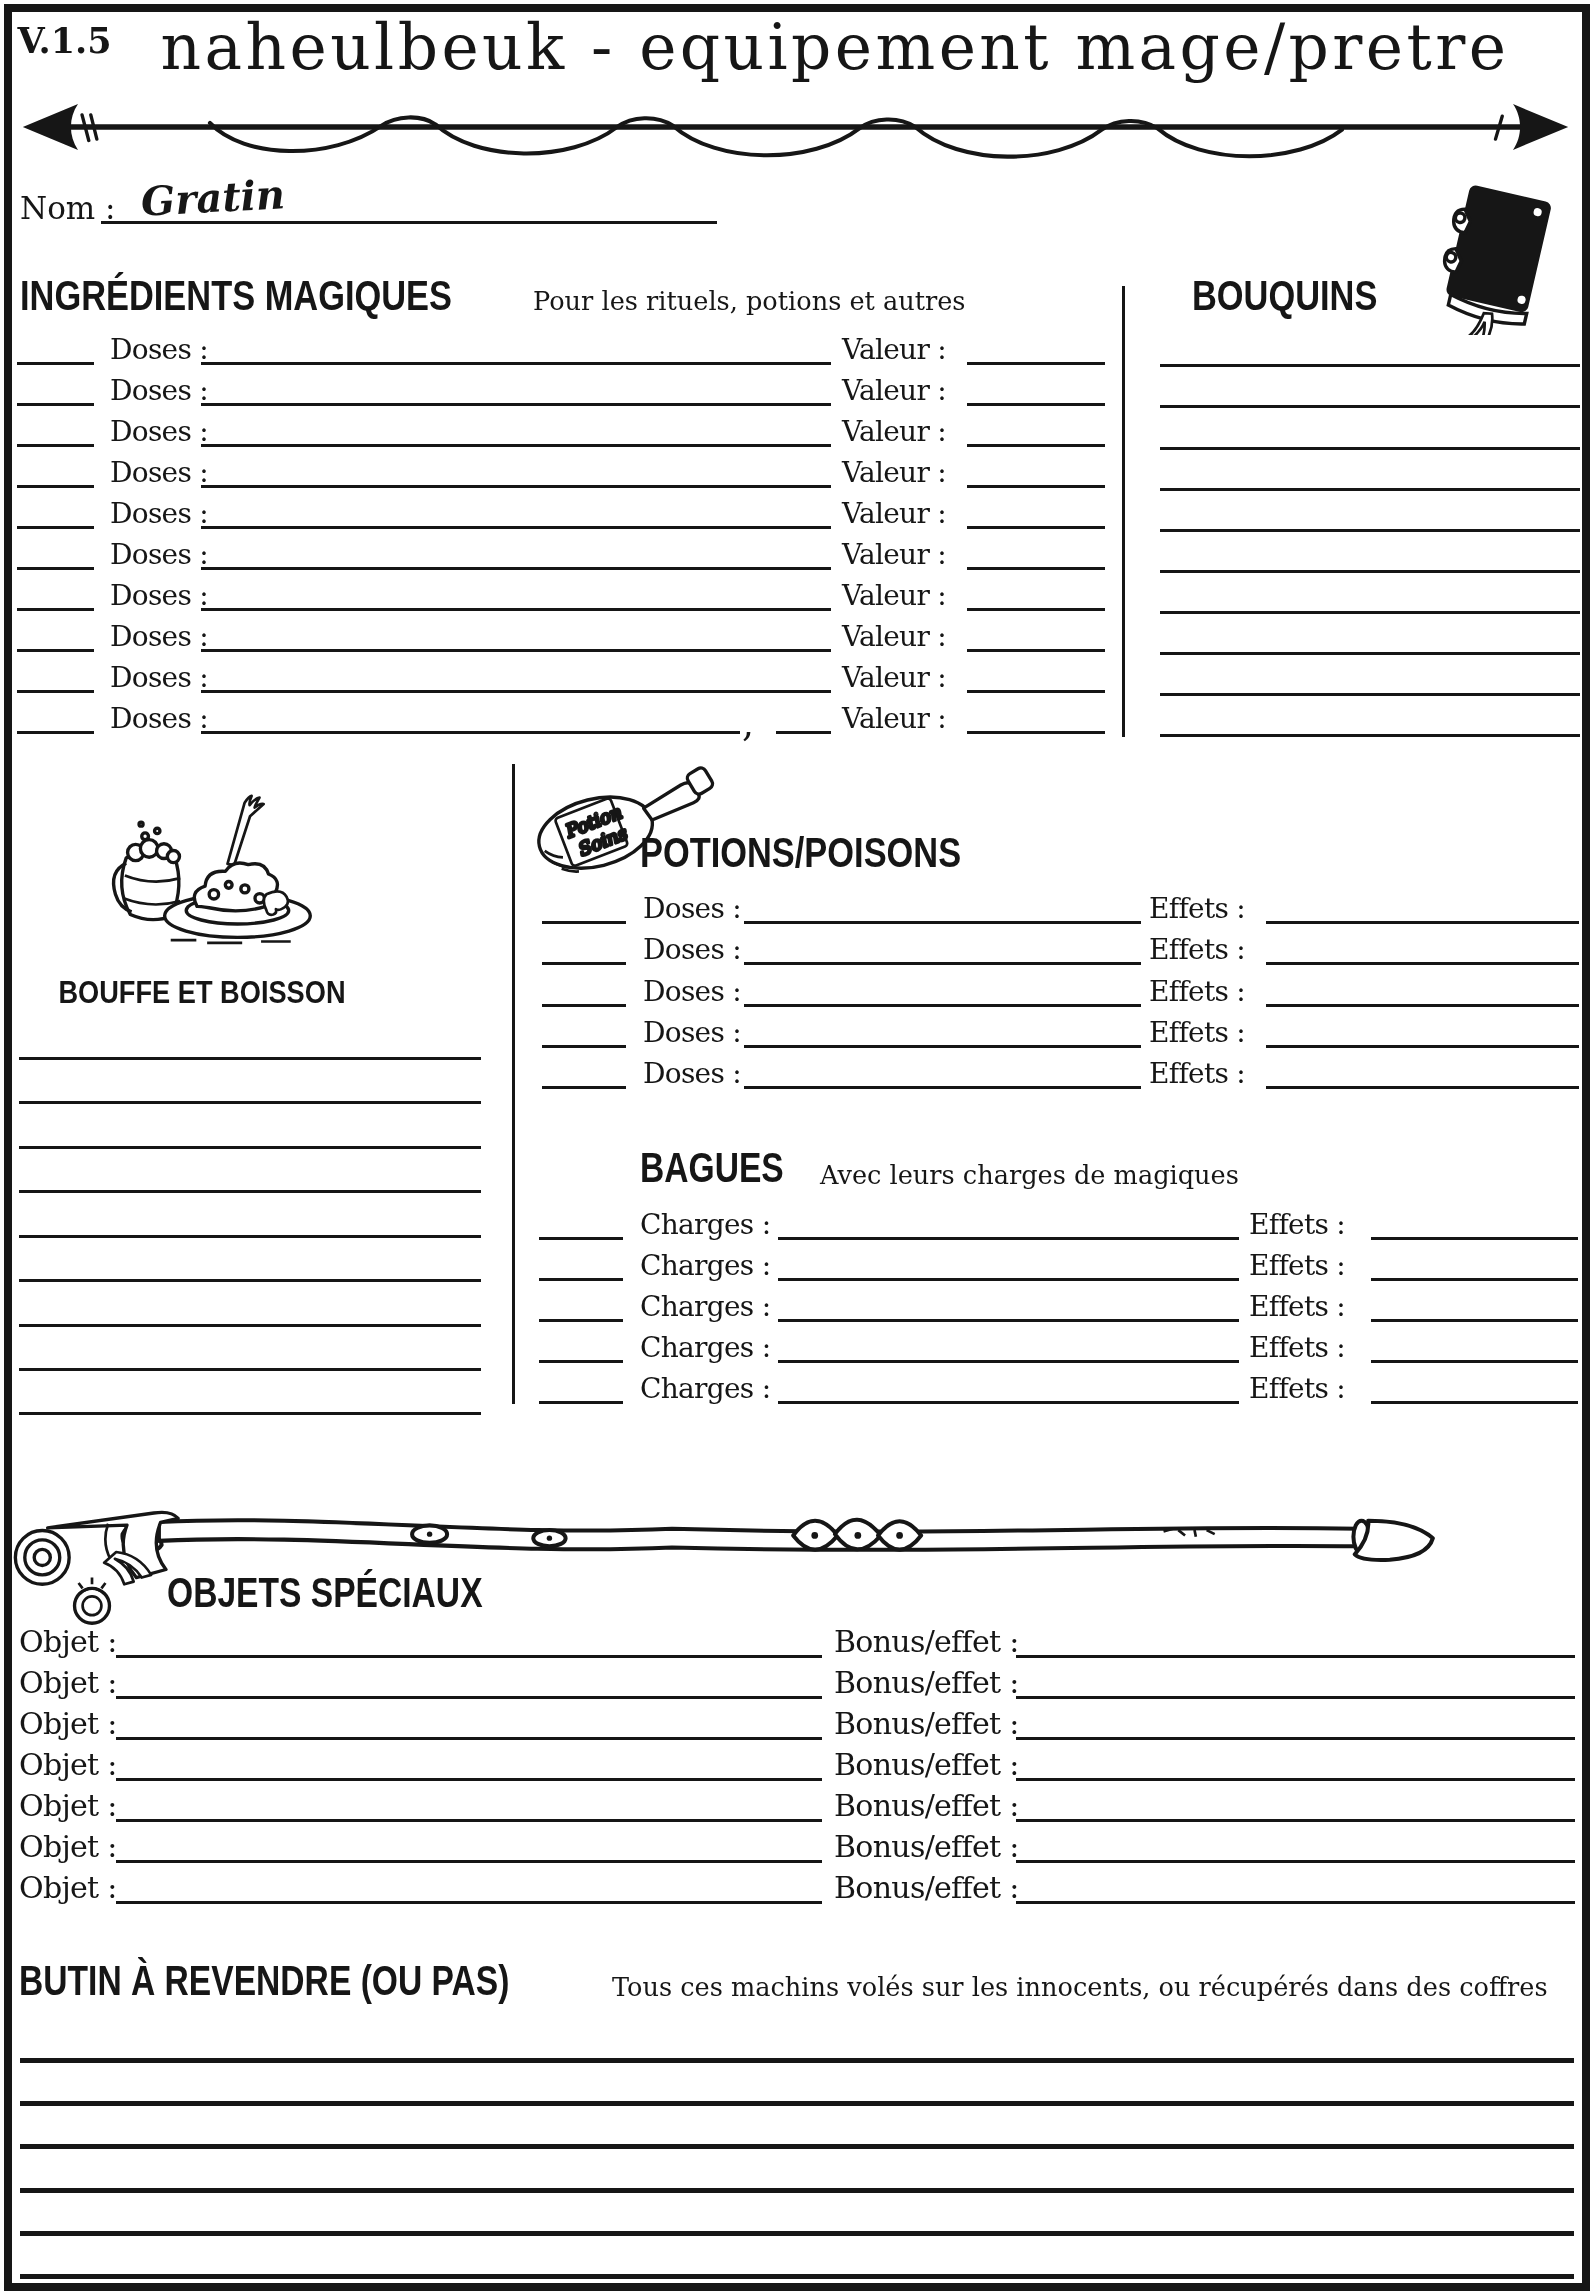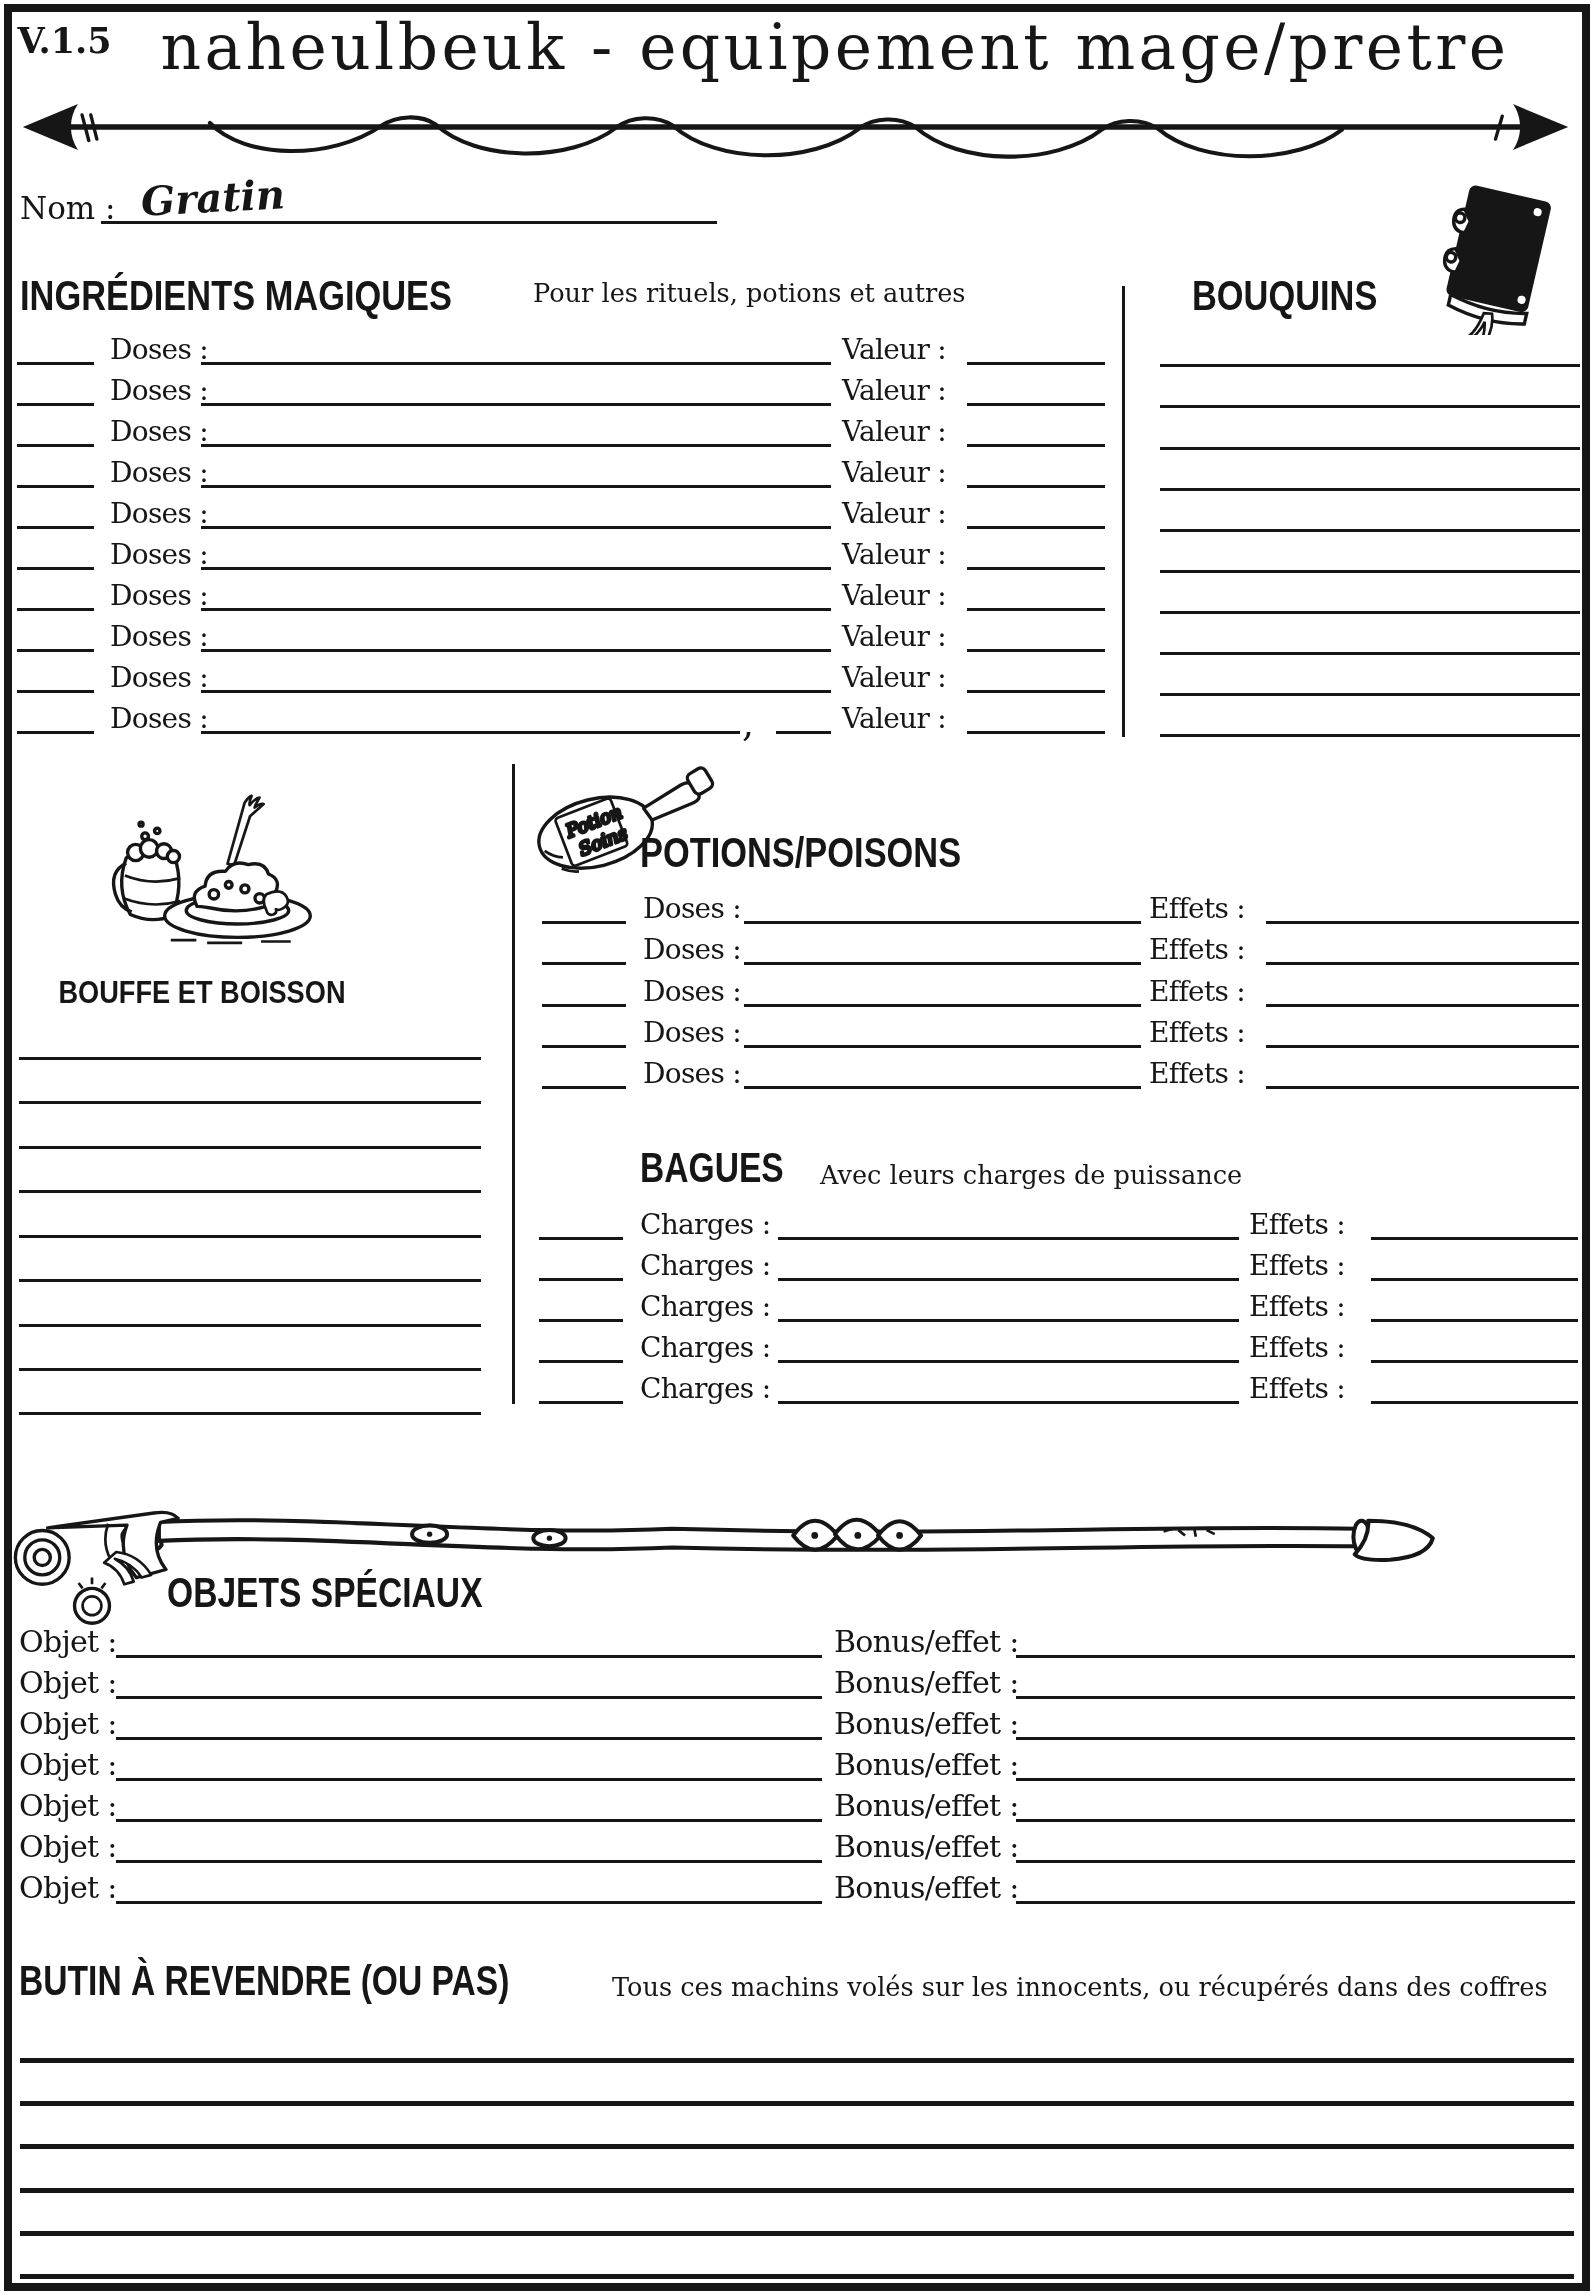--- a/index.html
+++ b/index.html
@@ -44,21 +44,21 @@
       <path d="M12 52 L94 18 C80 38 80 66 94 86 Z"></path>
       <path d="M2308 52 L2226 18 C2240 38 2240 66 2226 86 Z"></path>
     </g>
   </svg>
 
   <div class="nom-label">Nom :</div>
   <div class="nom-value">Gratin</div>
   <div class="hline" style="left:101px;top:221px;width:616px;height:3.4px"></div>
 
   <div class="sec-title" style="left:20px;top:271px">INGRÉDIENTS MAGIQUES</div>
-  <div class="sec-sub" style="left:533px;top:278px">Pour les rituels, potions et autres</div>
+  <div class="sec-sub" style="left:533px;top:286px">Pour les rituels, potions et autres</div>
   <div id="ingredients-rows" class="abs" style="left:0;top:0">
       <div class="frow" style="top: 327px;">
         <div class="fline" style="left: 17px; width: 77px;"></div>
         <span class="rlabel" style="left: 110px;">Doses :</span>
         <div class="fline" style="left: 201px; width: 630px;"></div>
         <span class="rlabel" style="left: 842px;">Valeur :</span>
         <div class="fline" style="left: 967px; width: 138px;"></div>
       </div>
       <div class="frow" style="top: 368px;">
         <div class="fline" style="left: 17px; width: 77px;"></div>
@@ -243,21 +243,21 @@
       <div class="frow" style="top: 1051px;">
         <div class="fline" style="left: 542px; width: 84px;"></div>
         <span class="rlabel" style="left: 643px;">Doses :</span>
         <div class="fline" style="left: 744px; width: 397px;"></div>
         <span class="rlabel" style="left: 1149px;">Effets :</span>
         <div class="fline" style="left: 1266px; width: 313px;"></div>
       </div>
     </div>
 
   <div class="sec-title" style="left:640px;top:1144px;font-size:42px">BAGUES</div>
-  <div class="sec-sub" style="left:820px;top:1160px">Avec leurs charges de puissance</div>
+  <div class="sec-sub" style="left:820px;top:1160px">Avec leurs charges de magiques</div>
   <div id="bagues-rows" class="abs" style="left:0;top:0">
       <div class="frow" style="top: 1202px;">
         <div class="fline" style="left: 539px; width: 84px;"></div>
         <span class="rlabel" style="left: 640px;">Charges :</span>
         <div class="fline" style="left: 778px; width: 461px;"></div>
         <span class="rlabel" style="left: 1249px;">Effets :</span>
         <div class="fline" style="left: 1371px; width: 207px;"></div>
       </div>
       <div class="frow" style="top: 1243px;">
         <div class="fline" style="left: 539px; width: 84px;"></div>

